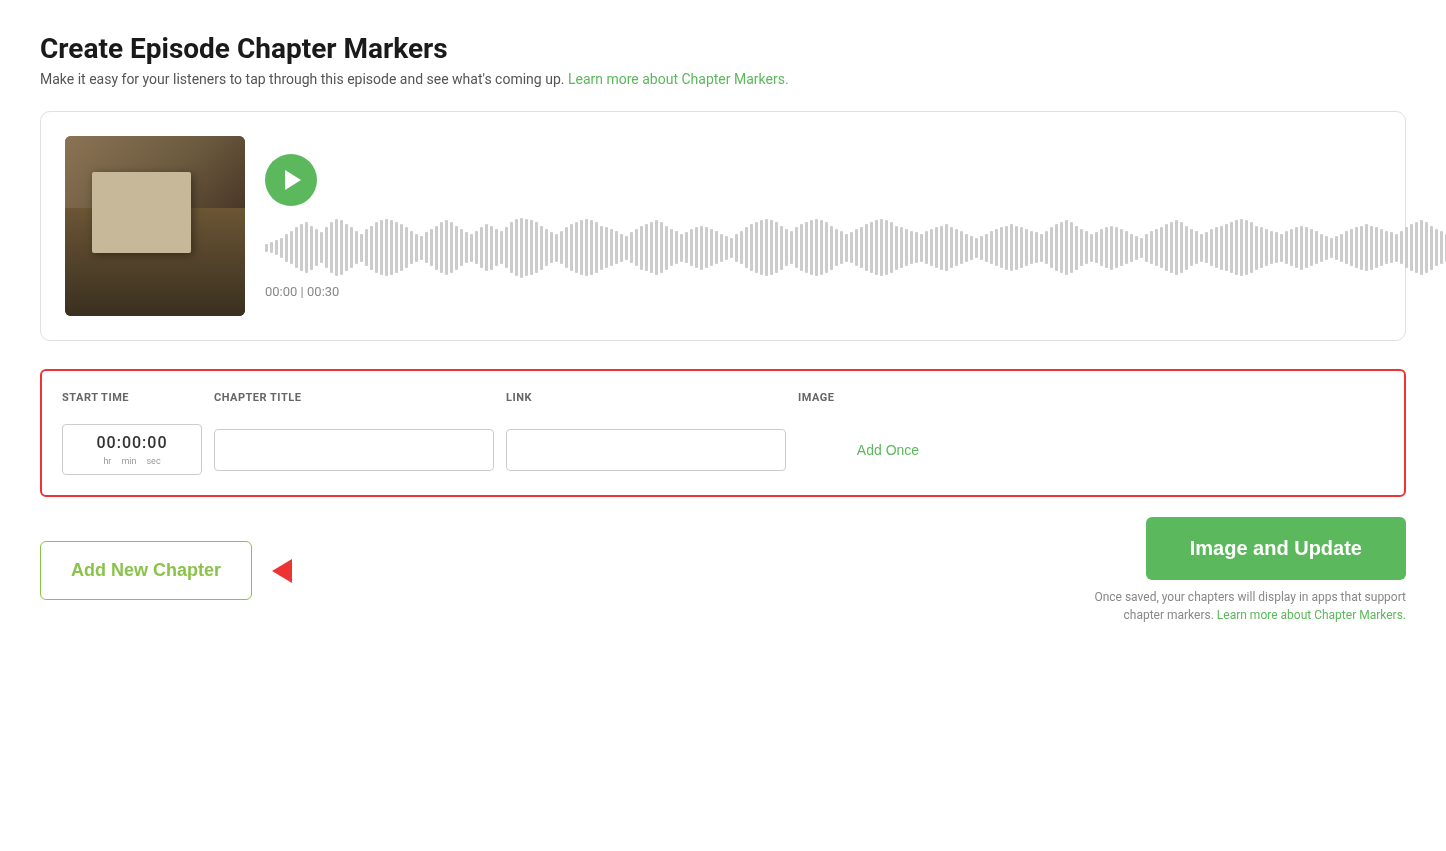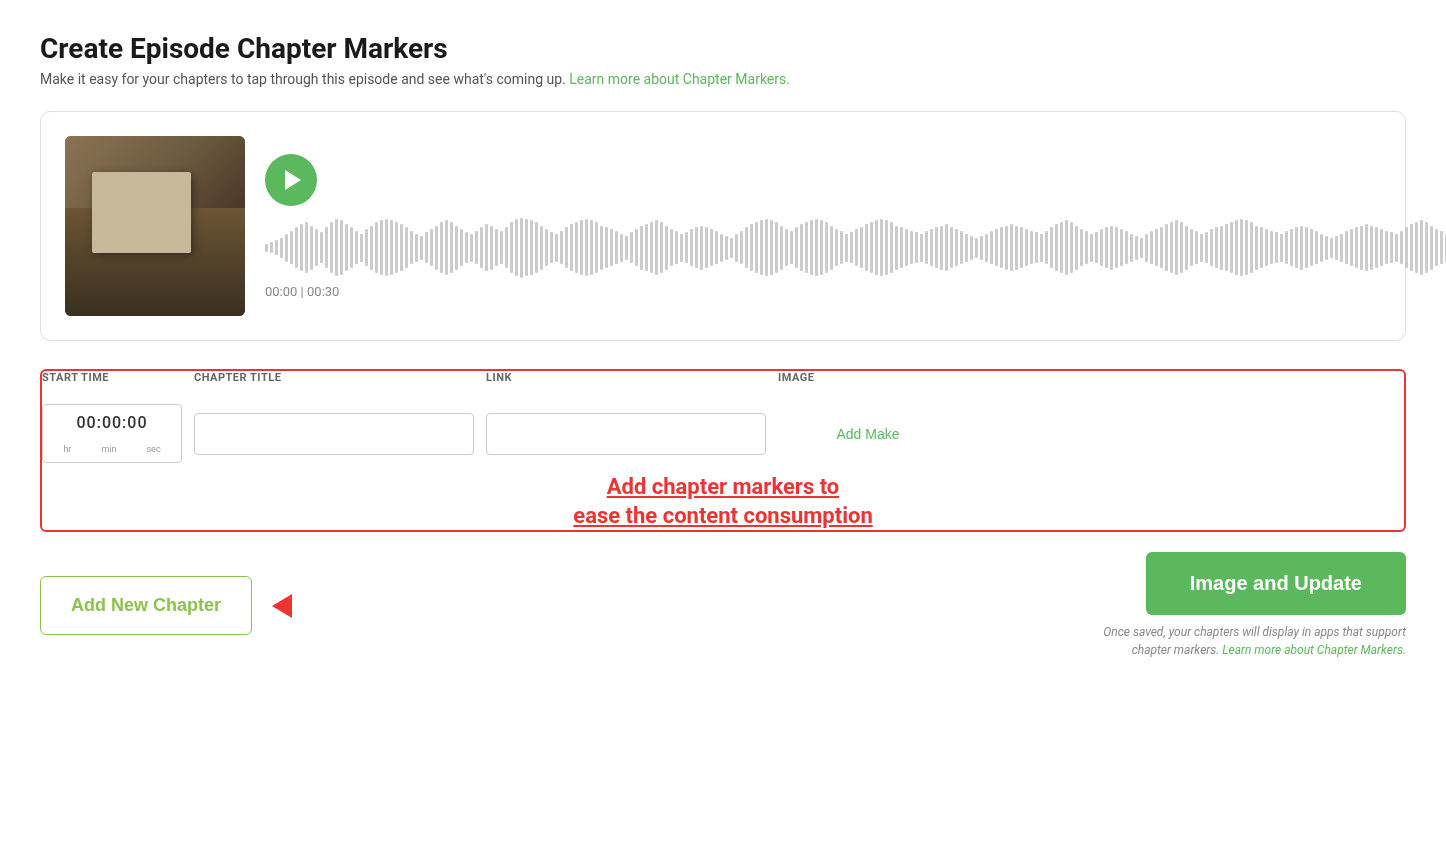--- a/index.html
+++ b/index.html
@@ -154,20 +154,21 @@
     .time-display {
       font-size: 13px;
       color: #888;
       margin-top: 6px;
     }
 
     
     .chapters-container {
       border: 2px solid #e33;
       border-radius: 6px;
+      padding: 20px;
       margin-bottom: 20px;
       position: relative;
     }
 
     .chapters-header {
       display: grid;
       grid-template-columns: 140px 280px 280px 180px 1fr;
       gap: 12px;
       margin-bottom: 12px;
       padding-bottom: 8px;
@@ -201,22 +202,22 @@
 
     .time-value {
       font-size: 16px;
       font-weight: 500;
       color: #333;
       letter-spacing: 1px;
     }
 
     .time-labels {
       display: flex;
-      gap: 30px;
-      margin-top: 12px;
+      gap: 10px;
+      margin-top: 4px;
     }
 
     .time-label {
       font-size: 9px;
       color: #999;
     }
 
     .chapter-title-input {
       border: 1px solid #ccc;
       border-radius: 4px;
@@ -342,34 +343,33 @@
       align-items: flex-end;
       gap: 8px;
     }
 
     .chapter-note {
       font-size: 12px;
       color: #888;
       text-align: right;
       max-width: 320px;
       line-height: 1.5;
-      font-style: italic;
     }
 
     .chapter-note a {
       color: #5cb85c;
       text-decoration: none;
     }
   </style>
 </head>
 <body>
 
 <h1 class="page-title">Create Episode Chapter Markers</h1>
 <p class="page-subtitle">
-  <span>Make it easy for your chapters to tap through this episode and see what's coming up.</span>
+  <span>Make it easy for your listeners to tap through this episode and see what's coming up.</span>
   <a href="#">Learn more about Chapter Markers.</a>
 </p>
 
 <div class="player-card">
   <div class="player-thumbnail">
     <div class="player-thumbnail-img"></div>
   </div>
   <div class="player-content">
     <div class="player-header">
       <button class="play-btn">
@@ -639,29 +639,23 @@
     <div class="time-input-box">
       <span class="time-value">00:00:00</span>
       <div class="time-labels">
         <span class="time-label">hr</span>
         <span class="time-label">min</span>
         <span class="time-label">sec</span>
       </div>
     </div>
     <input class="chapter-title-input" type="text" placeholder="" style="">
     <input class="chapter-link-input" type="text" placeholder="" style="">
-    <button class="add-image-btn">Add Make</button>
+    <button class="add-image-btn">Add Once</button>
   </div>
 
-  <div class="annotation-container">
-    <div class="annotation-text">
-      <span>Add chapter markers to</span><br>
-      <span>ease the content consumption</span>
-    </div>
-  </div>
 </div>
 
 <div class="bottom-bar">
   <div class="arrow-annotation">
     <button class="add-new-chapter-btn">Add New Chapter</button>
     <div class="red-arrow"></div>
   </div>
   <div class="bottom-right">
     <button class="save-update-btn">Image and Update</button>
     <p class="chapter-note">

